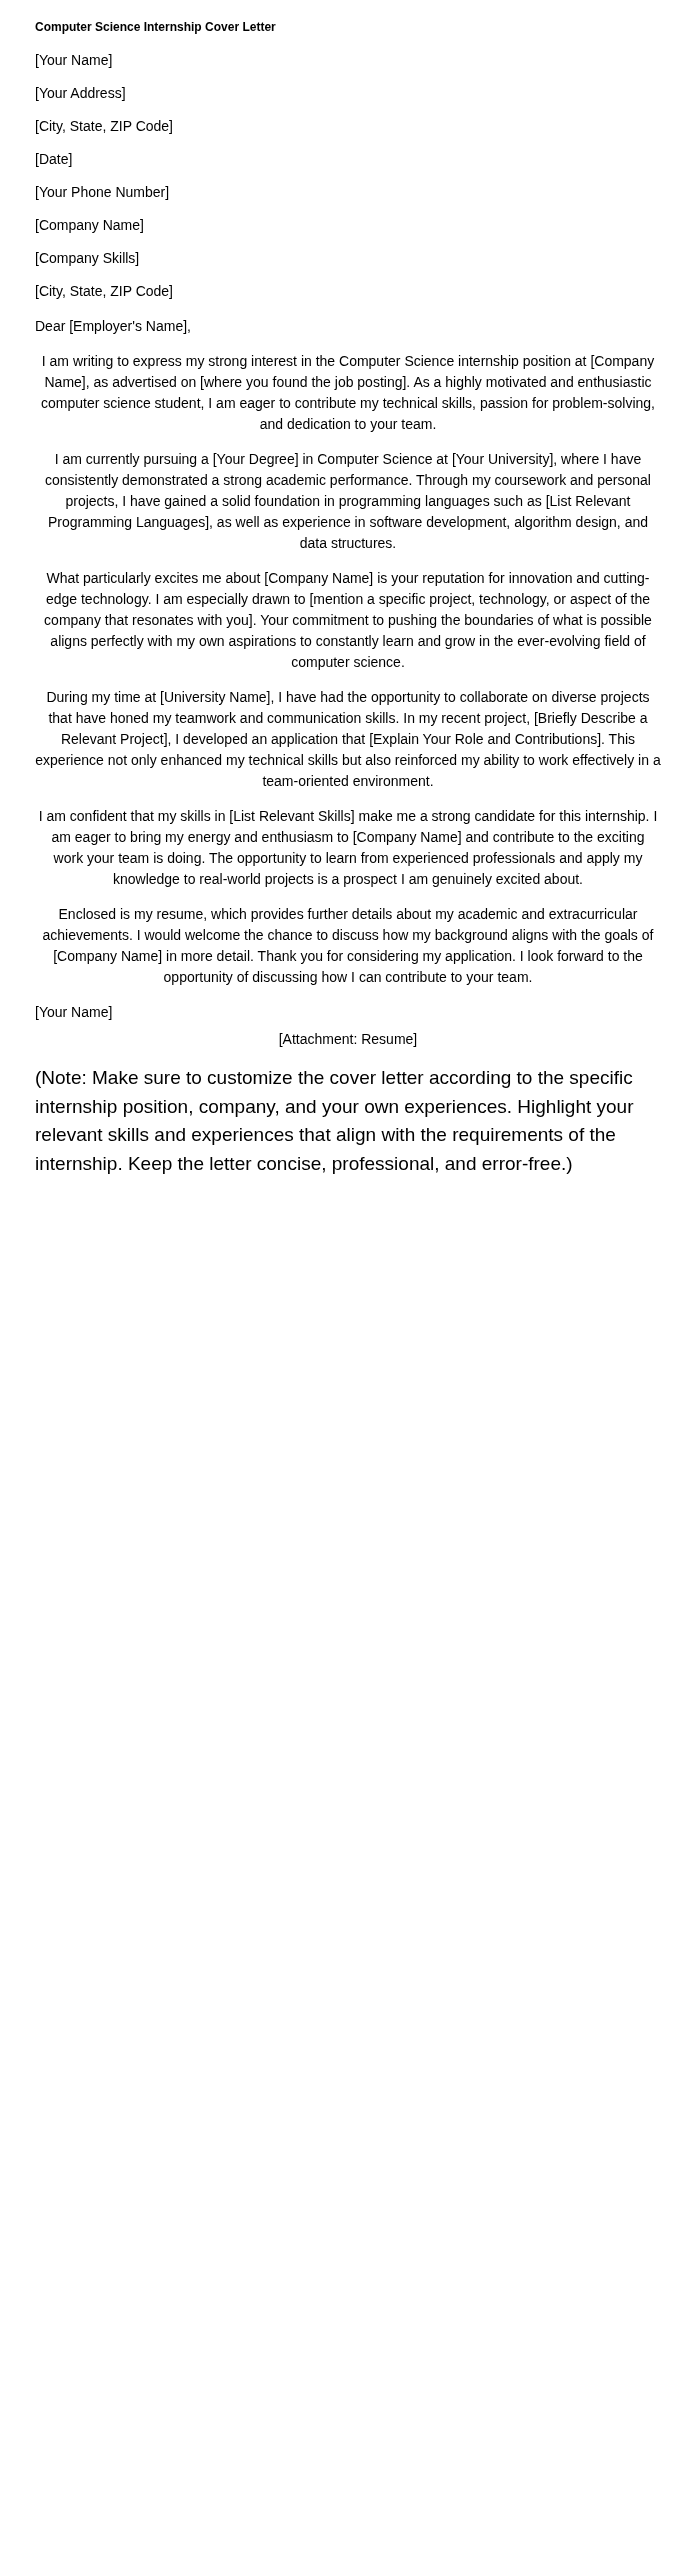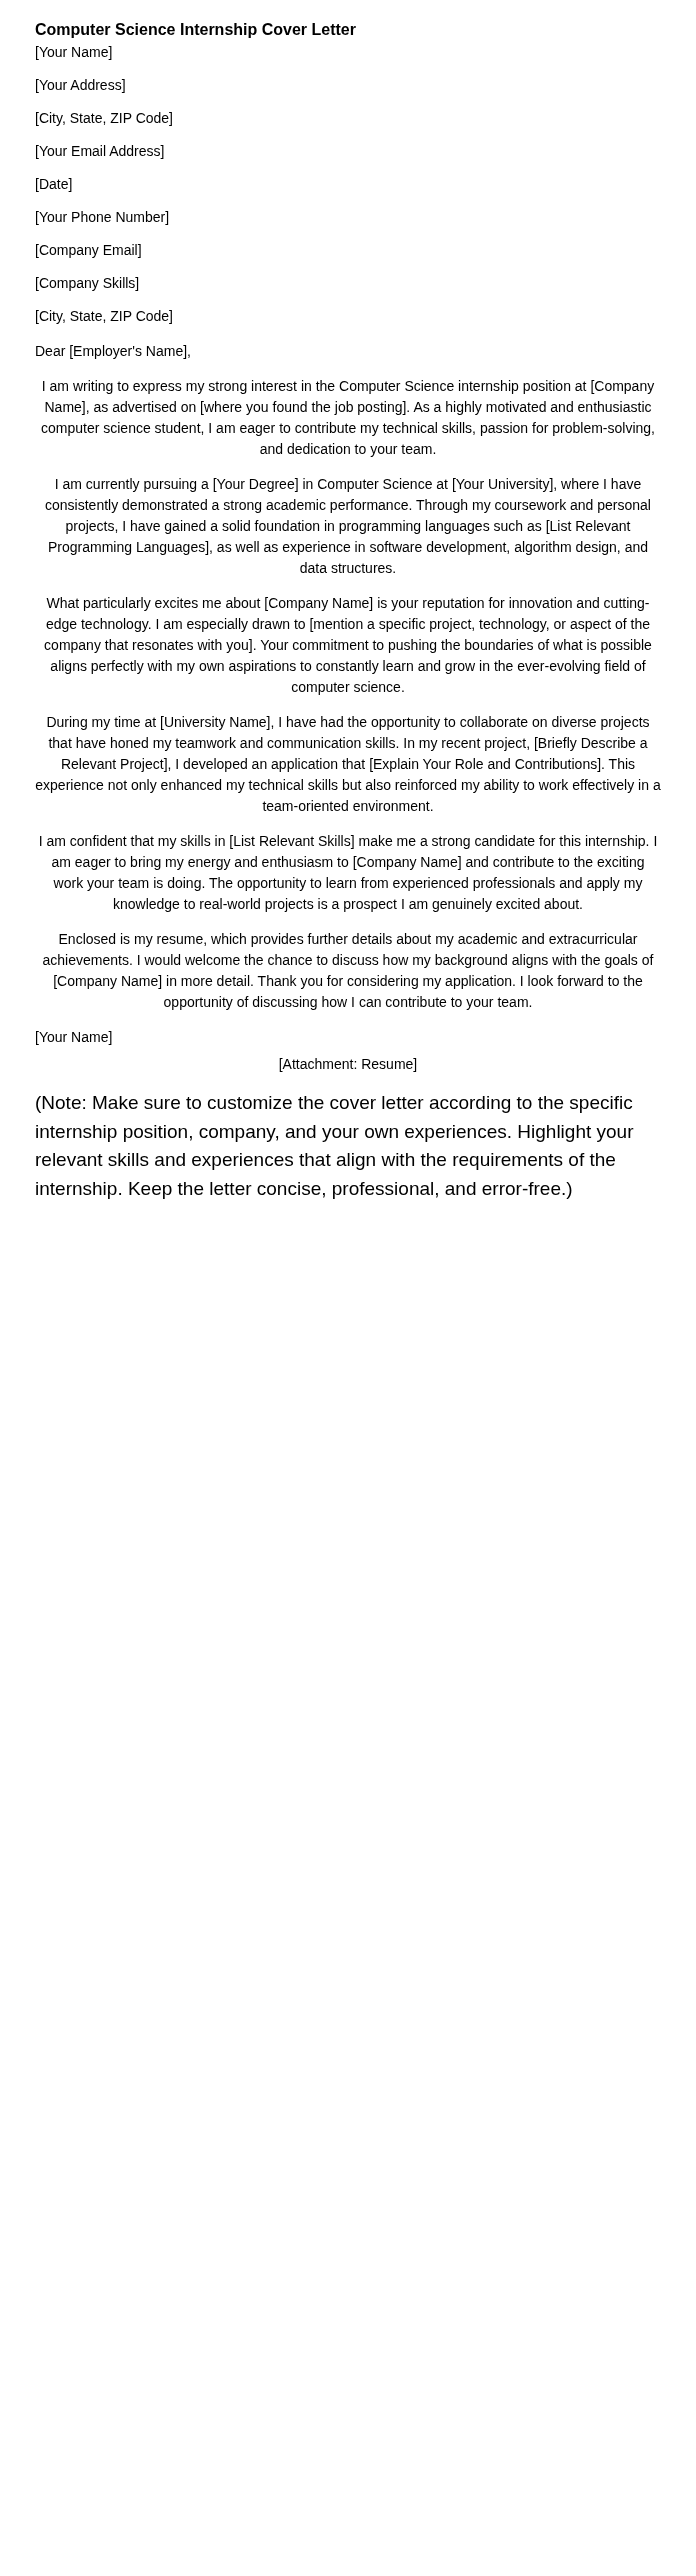--- a/index.html
+++ b/index.html
@@ -14,21 +14,22 @@
       background-color: #ffffff;
       font-family: Arial, sans-serif;
       font-size: 14px;
       color: #000000;
       padding: 18px 35px 40px 35px;
       line-height: 1.5;
     }
 
     .title {
       font-weight: bold;
-      font-size: 16px;
+      font-size: 12px;
+      margin-bottom: 14px;
     }
 
     .address-block {
       margin-bottom: 0;
     }
 
     .address-line {
       display: block;
       margin-bottom: 6px;
     }
@@ -59,24 +60,23 @@
 <body>
 
 <div>
 
   <div class="title">Computer Science Internship Cover Letter</div>
 
   <div class="address-block">
     <span class="address-line section-gap">[Your Name]</span>
     <span class="address-line section-gap">[Your Address]</span>
     <span class="address-line section-gap">[City, State, ZIP Code]</span>
-    <span class="address-line section-gap">[Your Email Address]</span>
     <span class="address-line section-gap">[Date]</span>
     <span class="address-line section-gap">[Your Phone Number]</span>
-    <span class="address-line section-gap">[Company Email]</span>
+    <span class="address-line section-gap">[Company Name]</span>
     <span class="address-line section-gap">[Company Skills]</span>
     <span class="address-line">[City, State, ZIP Code]</span>
   </div>
 
   <div style="margin-top: 14px;" class="salutation">Dear [Employer's Name],</div>
 
   <div class="paragraph">I am writing to express my strong interest in the Computer Science internship position at [Company Name], as advertised on [where you found the job posting]. As a highly motivated and enthusiastic computer science student, I am eager to contribute my technical skills, passion for problem-solving, and dedication to your team.</div>
 
   <div class="paragraph">I am currently pursuing a [Your Degree] in Computer Science at [Your University], where I have consistently demonstrated a strong academic performance. Through my coursework and personal projects, I have gained a solid foundation in programming languages such as [List Relevant Programming Languages], as well as experience in software development, algorithm design, and data structures.</div>
 

